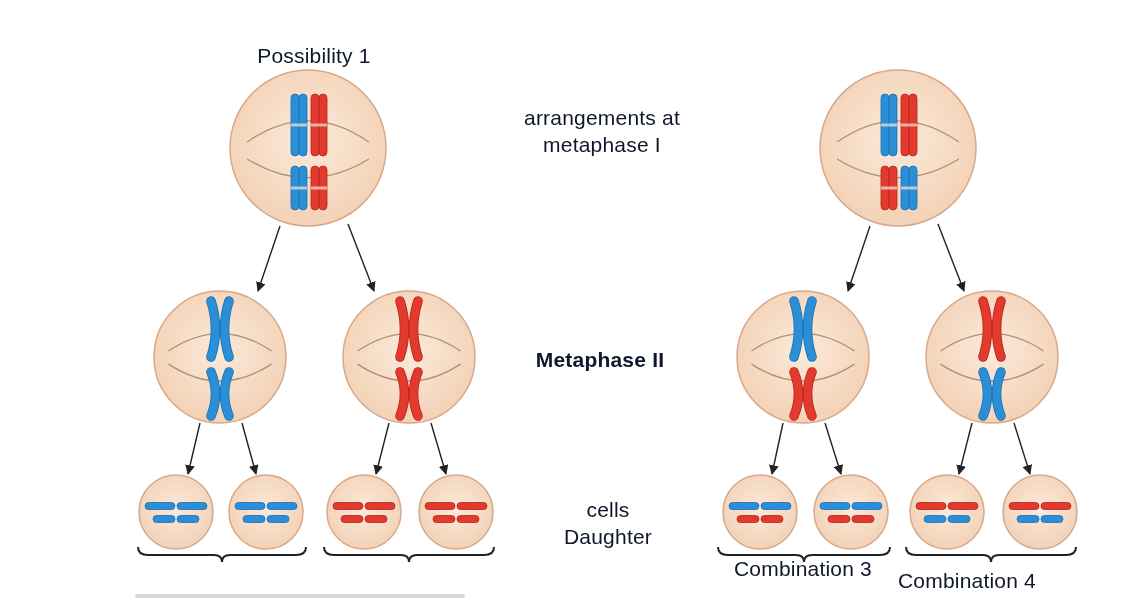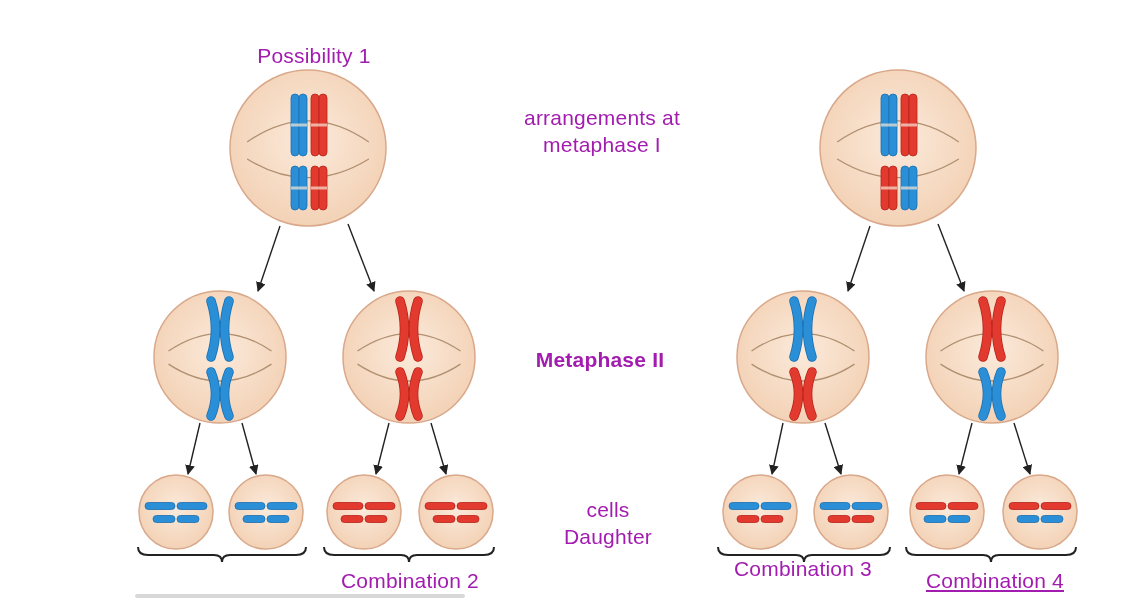--- a/index.html
+++ b/index.html
@@ -1,18 +1,18 @@
 <!DOCTYPE html>
 <html><head>
 <meta charset="utf-8">
 <style>
   html, body { margin: 0; padding: 0; background: #ffffff; }
   body { width: 1136px; height: 600px; overflow: hidden; position: relative; font-family: "Liberation Sans", "DejaVu Sans", sans-serif; }
   #stage { position: absolute; left: 0; top: 0; width: 1136px; height: 600px; }
-  .lbl { position: absolute; color: #a21caf; text-align: center; font-weight: normal; letter-spacing: 0.2px; }
+  .lbl { position: absolute; color: #0f172a; text-align: center; font-weight: normal; letter-spacing: 0.2px; }
   .title { font-size: 21px; }
   .mid { font-size: 21px; line-height: 27px; }
   .combo { font-size: 21px; }
   .copy { position: absolute; left: 135px; top: 594px; width: 330px; height: 4px; background: #d8d8d8; border-radius: 2px; }
 </style>
 </head>
 <body>
 
 <div id="stage">
   <svg id="art" width="1136" height="600" viewBox="0 0 1136 600">
@@ -262,18 +262,17 @@
     <div>metaphase I</div>
   </div>
 
   <div class="lbl mid" style="left:500px; top:346px; width:200px;font-weight:bold;">Metaphase II</div>
 
   <div class="lbl mid" style="left:508px; top:496px; width:200px;">
     <div>cells</div>
     <div>Daughter</div>
   </div>
 
-  <div class="lbl combo" style="left:310px; top:569px; width:200px;">Combination 2</div>
   <div class="lbl combo" style="left:703px; top:557px; width:200px;">Combination 3</div>
-  <div class="lbl combo" style="left:895px; top:569px; width:200px;text-decoration:underline;">Combination 4</div>
+  <div class="lbl combo" style="left:867px; top:569px; width:200px;">Combination 4</div>
 
   <div class="copy"></div>
 </div>
 
 </body></html>

